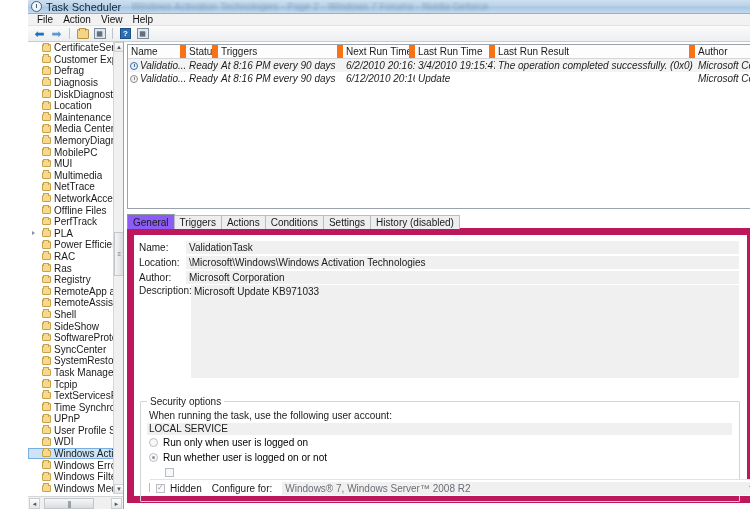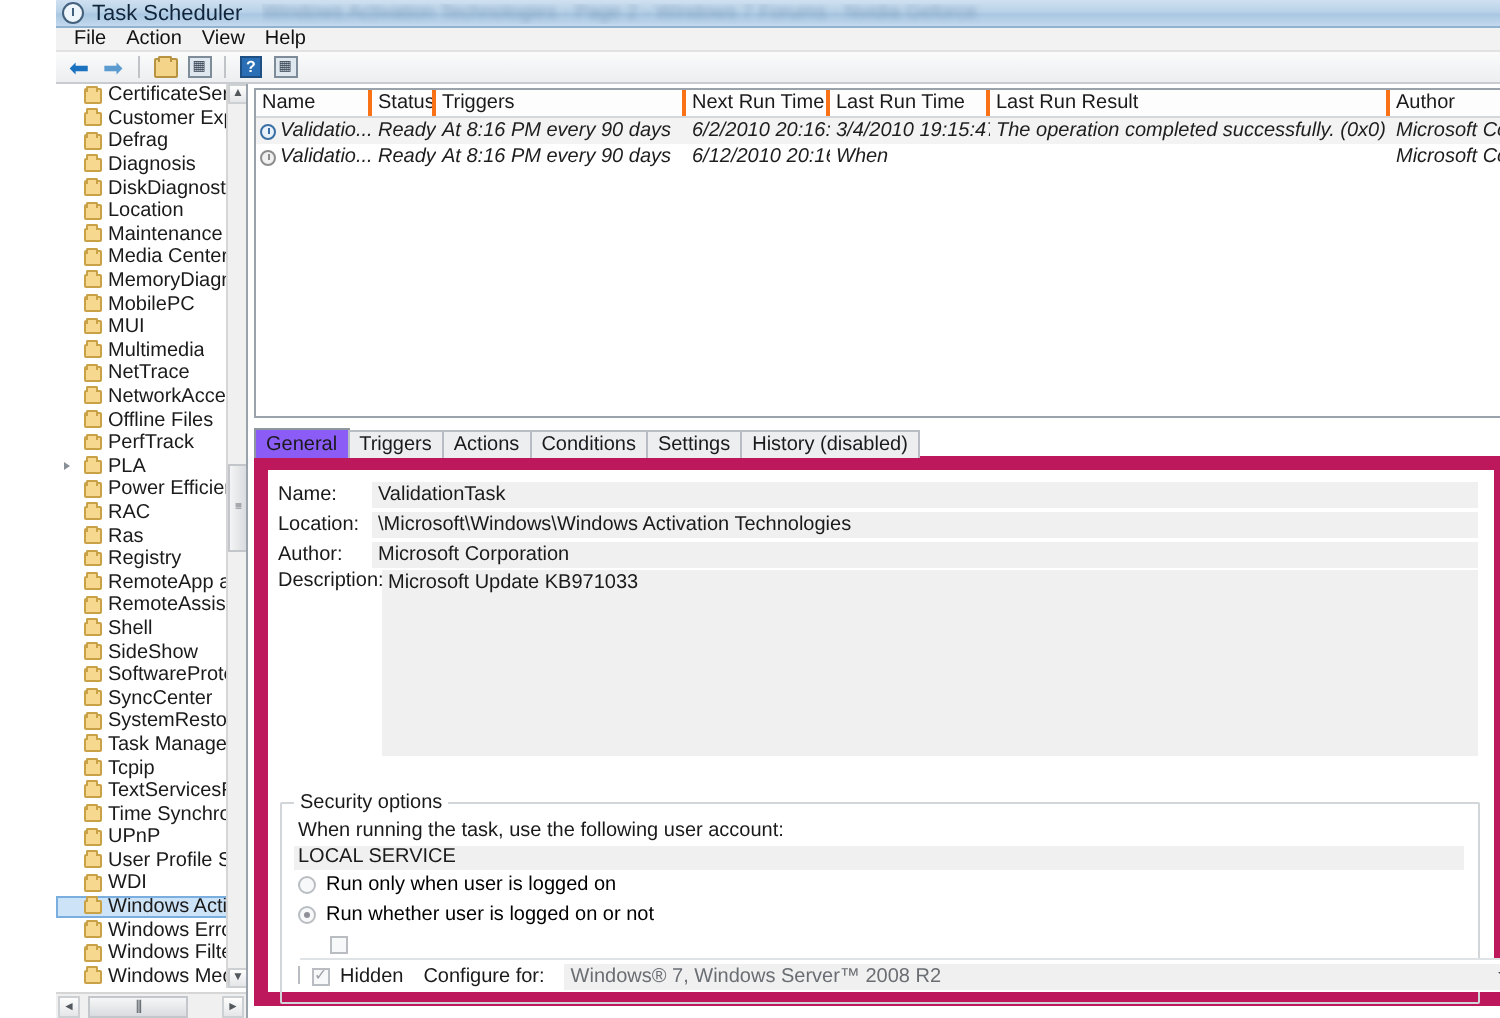--- a/index.html
+++ b/index.html
@@ -138,21 +138,21 @@
   }
 
   
   .listpane {
     position: absolute; left: 99px; top: 44px; width: 627px; height: 165px;
     background: #fff; border: 1px solid #9aa3ab;
   }
   .lhead { display: flex; height: 14px; background: #fdfdfd; border-bottom: 1px solid #d3d7da; }
   .lhead .hc {
     font-size: 10px; color: #1a1a1a; padding-left: 3px; line-height: 14px;
-    border-right: 2px solid #f97316; overflow: hidden; white-space: nowrap; flex: none;
+    border-right: 6px solid #f97316; overflow: hidden; white-space: nowrap; flex: none;
   }
   .lrow { display: flex; height: 13px; align-items: flex-end; font-style: italic; }
   .lrow.alt { background: #f3f3f3; }
   .lrow .lc {
     font-size: 10px; color: #1d1d1d; padding-left: 3px; overflow: hidden;
     white-space: nowrap; flex: none; line-height: 13px;
   }
   .task-ico {
     width: 8px; height: 8px; border: 1.2px solid #3a6fa5; border-radius: 50%;
     margin: 0 2px 0 2px; flex: none; position: relative; background: #e9f2fa;
@@ -485,21 +485,21 @@
           <div class="lc" style="width: 45px;"></div>
         </div>
         <div class="lrow">
           <div class="lc" style="width: 58px; padding-left: 0px; display: flex; align-items: center;">
             <span class="task-ico grey"></span>
             <span>Validatio...</span>
           </div>
           <div class="lc" style="width: 32px;">Ready</div>
           <div class="lc" style="width: 125px;">At 8:16 PM every 90 days</div>
           <div class="lc" style="width: 72px;">6/12/2010 20:16:19</div>
-          <div class="lc" style="width: 80px;">When</div>
+          <div class="lc" style="width: 80px;">Update</div>
           <div class="lc" style="width: 200px;"></div>
           <div class="lc" style="width: 83px;">Microsoft Corporation</div>
           <div class="lc" style="width: 45px;"></div>
         </div>
       </div>
   </div>
 
   <div class="details">
     <div class="tabstrip" id="tabstrip">
         <div class="tab active">General</div>

